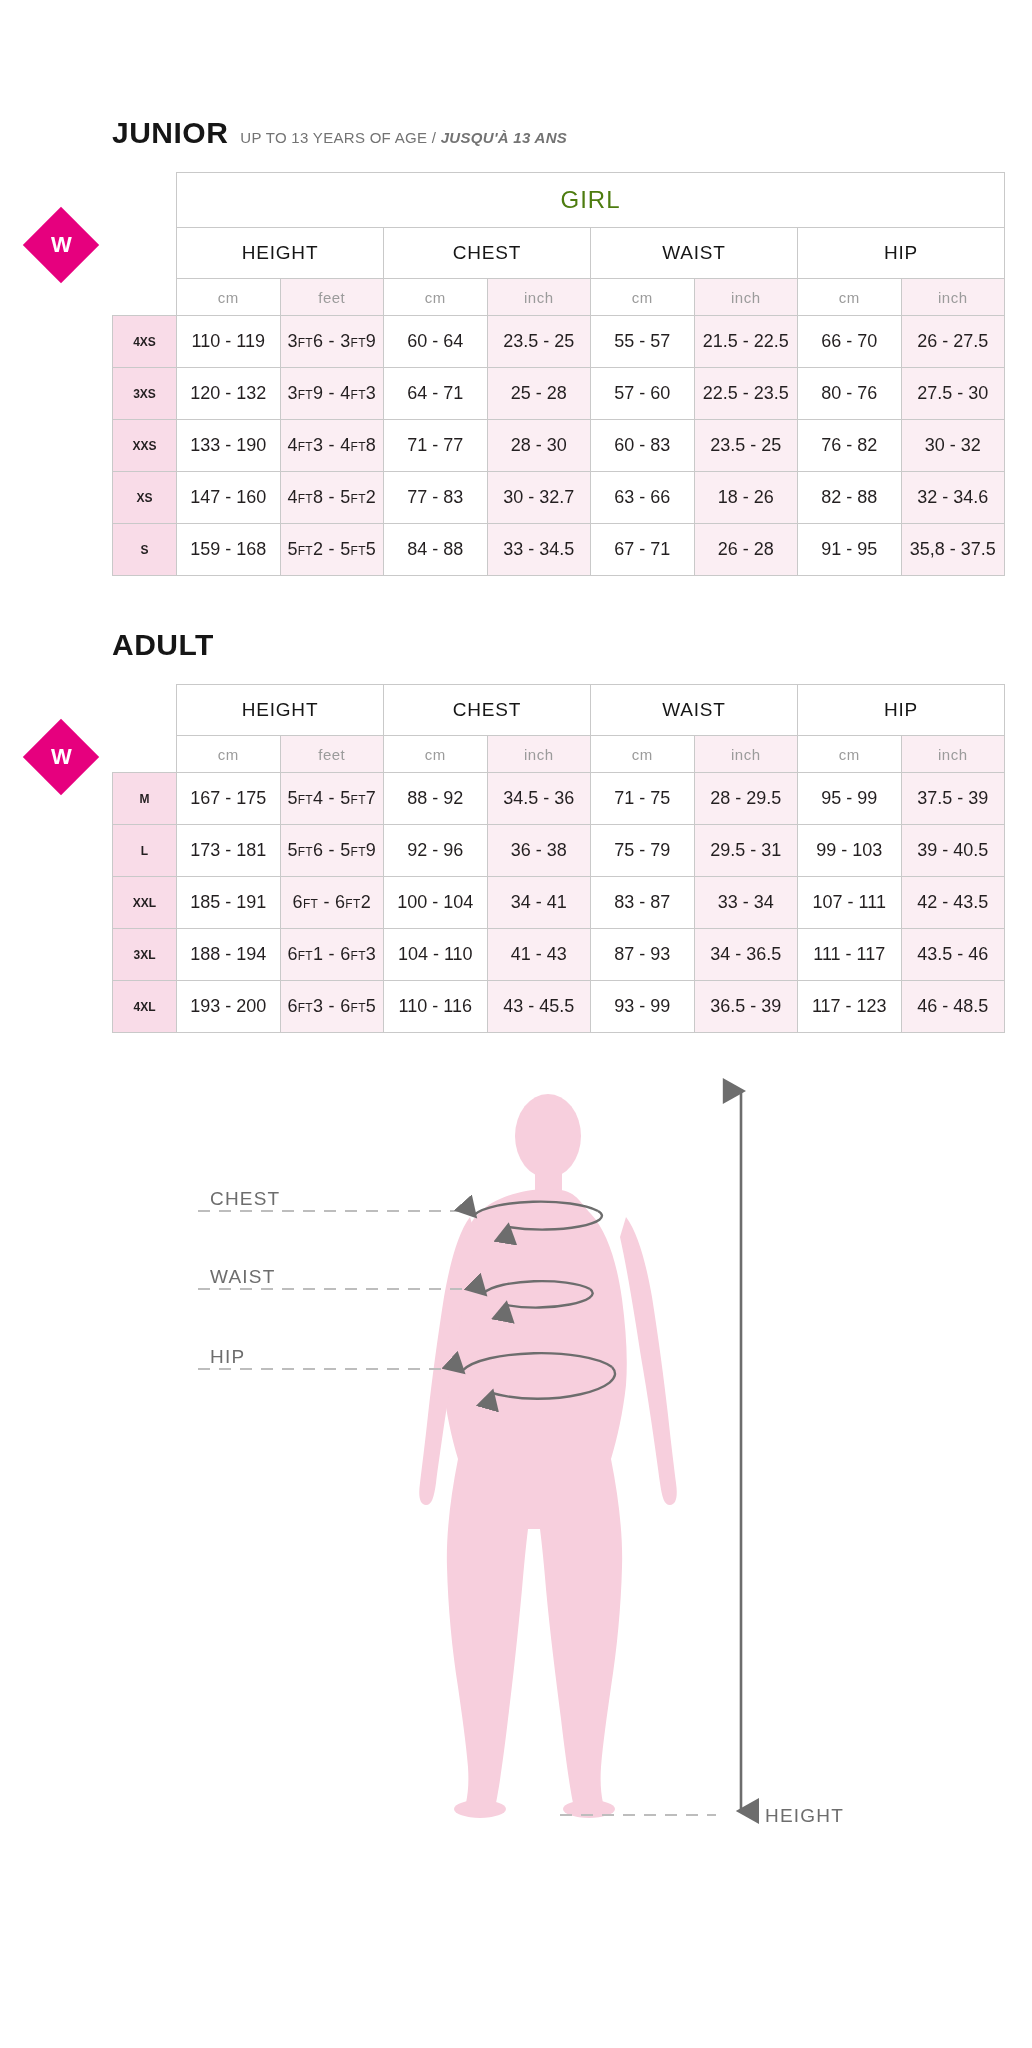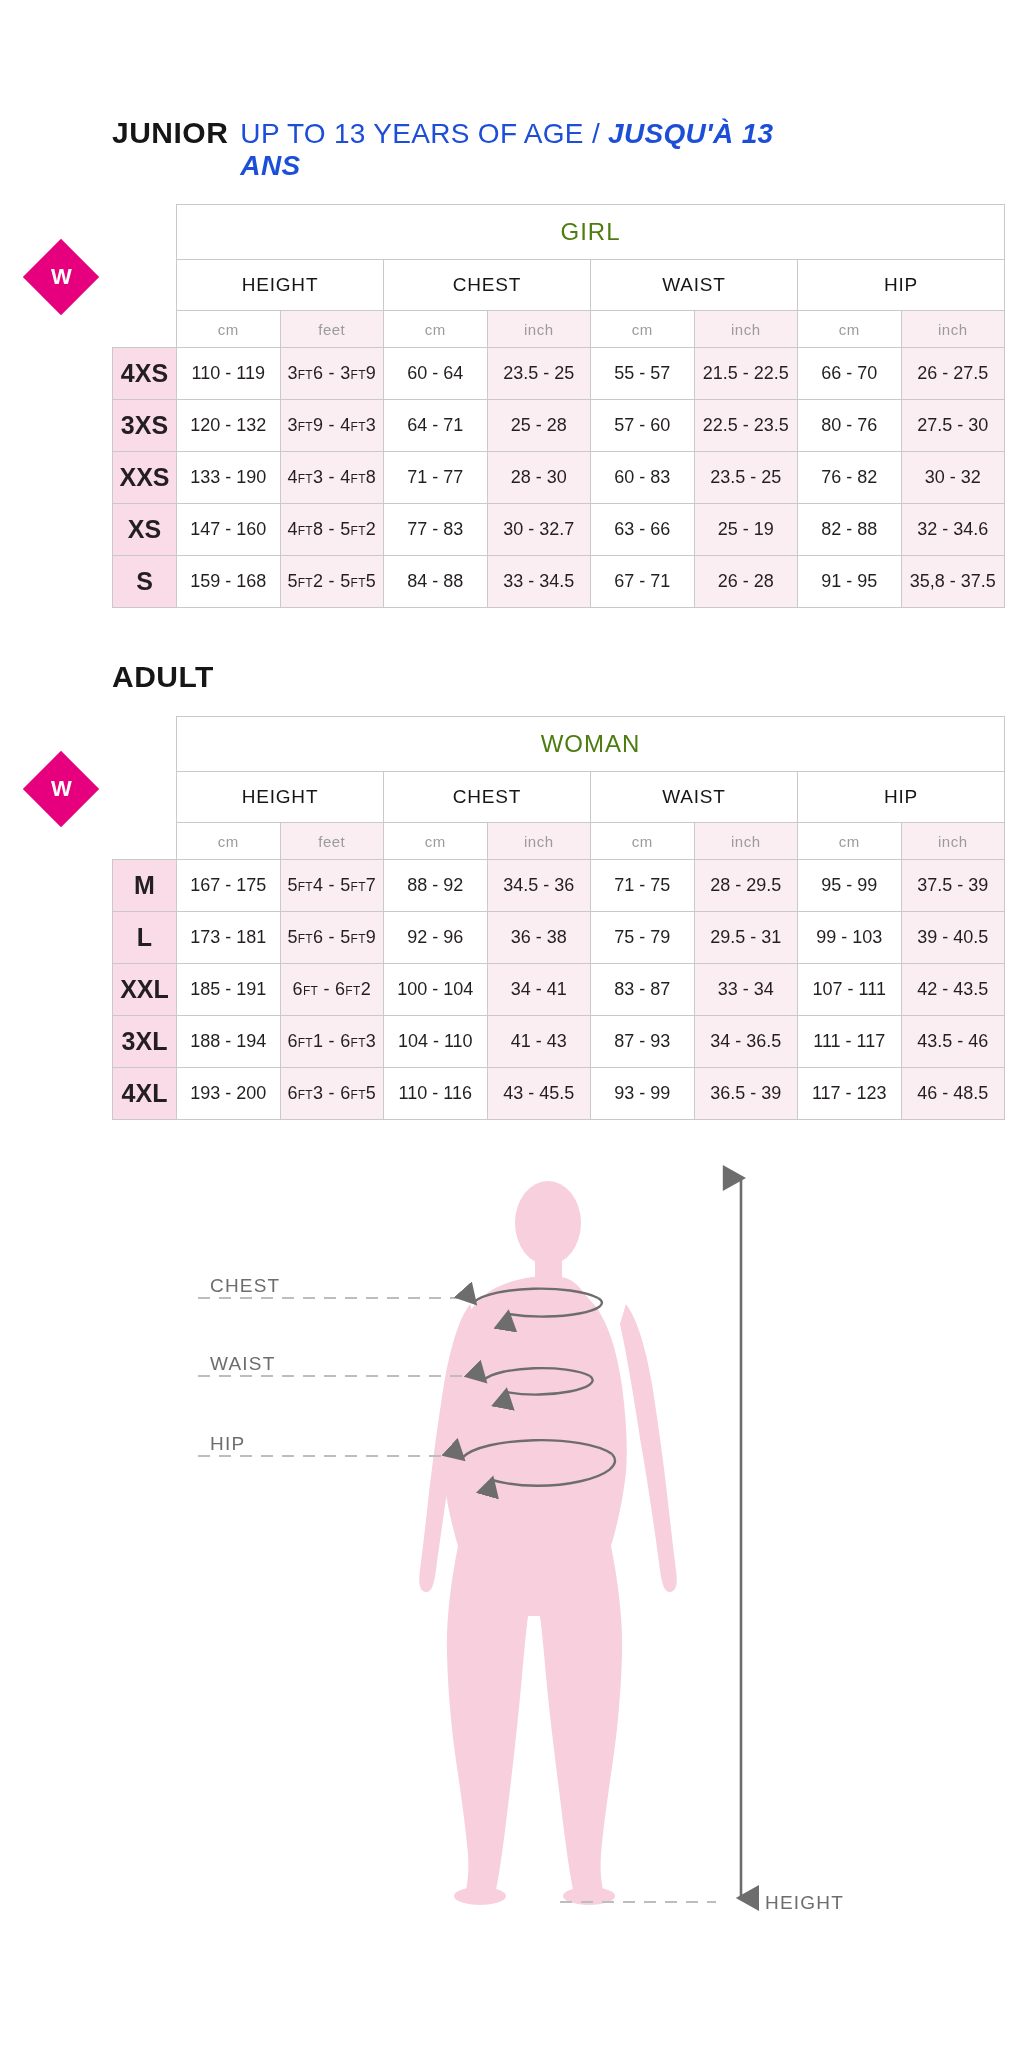--- a/index.html
+++ b/index.html
@@ -31,24 +31,24 @@
     padding-left: 112px;
     margin: 0;
   }
   .section-head .title {
     font-size: 30px;
     font-weight: bold;
     letter-spacing: 0.5px;
     color: #161616;
   }
   .section-head .subtitle {
-    font-size: 28px;
+    font-size: 15px;
     font-weight: 400;
     letter-spacing: 0.3px;
-    color: #1d4ed8;
+    color: #737373;
   }
   .section-head .subtitle .fr {
     font-style: italic;
     font-weight: bold;
   }
 
   
   .table-block {
     position: relative;
     padding-left: 112px;
@@ -115,21 +115,21 @@
     background: #fbeef3;
   }
   .row-data td {
     height: 51px;
     font-size: 18px;
     color: #231f20;
   }
   .row-data td.sizecell {
     background: #f9dce8;
     font-weight: bold;
-    font-size: 25px;
+    font-size: 12px;
     color: #231f20;
   }
   .blank-corner {
     border: none !important;
     background: transparent;
   }
   .ft {
     font-size: 12px;
     letter-spacing: 0.3px;
   }
@@ -236,21 +236,21 @@
           <td>76 - 82</td>
           <td class="shade">30 - 32</td>
         </tr>
         <tr class="row-data">
           <td class="sizecell">XS</td>
           <td>147 - 160</td>
           <td class="shade ft">4<span style="font-size:12px">FT</span>8 - 5<span style="font-size:12px">FT</span>2</td>
           <td>77 - 83</td>
           <td class="shade">30 - 32.7</td>
           <td>63 - 66</td>
-          <td class="shade">25 - 19</td>
+          <td class="shade">18 - 26</td>
           <td>82 - 88</td>
           <td class="shade">32 - 34.6</td>
         </tr>
         <tr class="row-data">
           <td class="sizecell">S</td>
           <td>159 - 168</td>
           <td class="shade ft">5<span style="font-size:12px">FT</span>2 - 5<span style="font-size:12px">FT</span>5</td>
           <td>84 - 88</td>
           <td class="shade">33 - 34.5</td>
           <td>67 - 71</td>
@@ -276,24 +276,20 @@
           <col class="c-unit">
           <col class="c-unit">
           <col class="c-unit">
           <col class="c-unit">
         <col class="c-unit">
           <col class="c-unit">
           <col class="c-unit">
           <col class="c-unit">
       </colgroup>
       <tbody>
-        <tr class="row-group-title">
-          <td class="blank-corner"></td>
-          <td colspan="8">WOMAN</td>
-        </tr>
         <tr class="row-measures">
           <td class="blank-corner"></td>
           <td colspan="2">HEIGHT</td>
           <td colspan="2">CHEST</td>
           <td colspan="2">WAIST</td>
           <td colspan="2">HIP</td>
         </tr>
         <tr class="row-units">
           <td class="blank-corner"></td>
           <td>cm</td>

